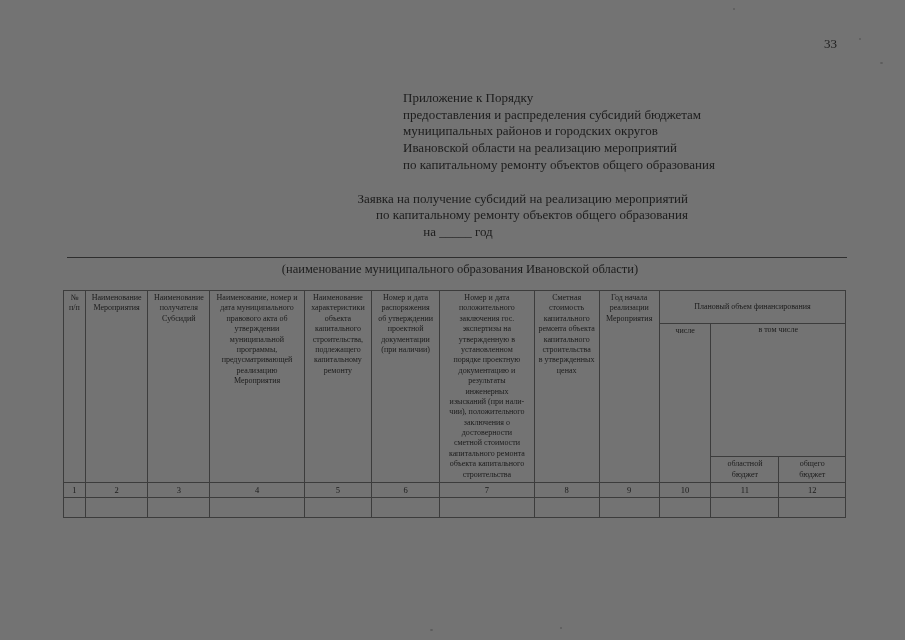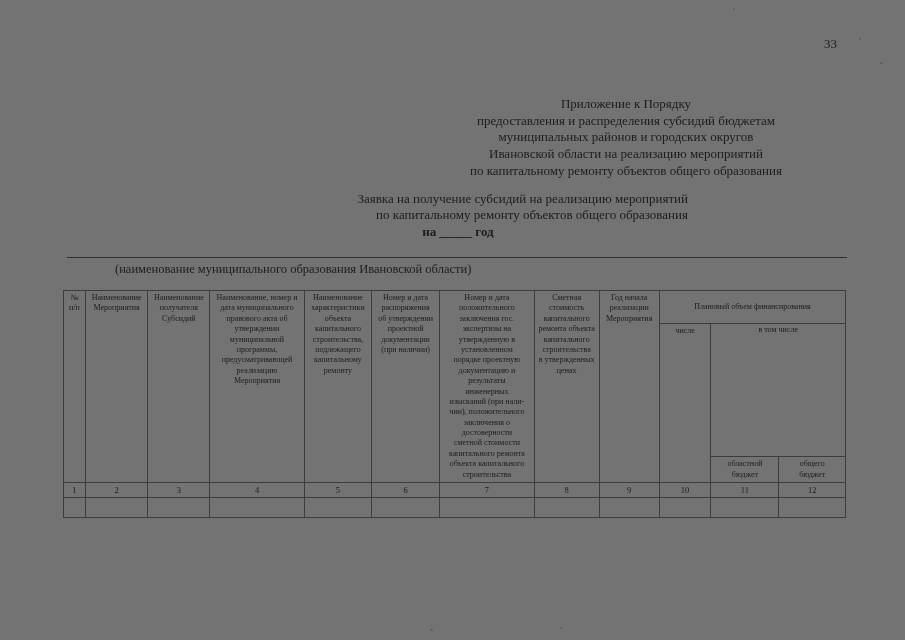--- a/index.html
+++ b/index.html
@@ -13,45 +13,44 @@
   }
   .sheet {
     position: absolute; inset: 0;
     background: #737373;
   }
   .page-number {
     position: absolute; top: 36px; right: 68px;
     font-size: 13px;
   }
   .appendix {
-    position: absolute; top: 96px; right: 56px; width: 446px;
-    text-align: center;
+    position: absolute; top: 90px; right: 56px; width: 446px;
+    text-align: left;
     font-size: 13px; line-height: 1.28;
     white-space: pre-line;
   }
   .doc-title {
     position: absolute; top: 191px; left: 228px; width: 460px;
     text-align: right;
     font-size: 13px; line-height: 1.26;
     white-space: pre-line;
   }
   .year-line {
     position: absolute; top: 224px; left: 228px; width: 460px;
     text-align: center;
     font-size: 13px;
-    font-weight: bold;
   }
   .rule {
     position: absolute; top: 257px; left: 67px; width: 780px;
     border-top: 1.3px solid #2e2e2e;
     height: 0;
   }
   .org-caption {
     position: absolute; top: 262px; left: 115px; width: 690px;
-    text-align: left;
+    text-align: center;
     font-size: 12.5px;
   }
   table.grid {
     position: absolute; top: 290px; left: 63px; width: 783px;
     border-collapse: collapse; table-layout: fixed;
     font-size: 8px; line-height: 1.3;
     color: #1b1b1b;
   }
   .grid td {
     border: 1px solid #3c3c3c;

